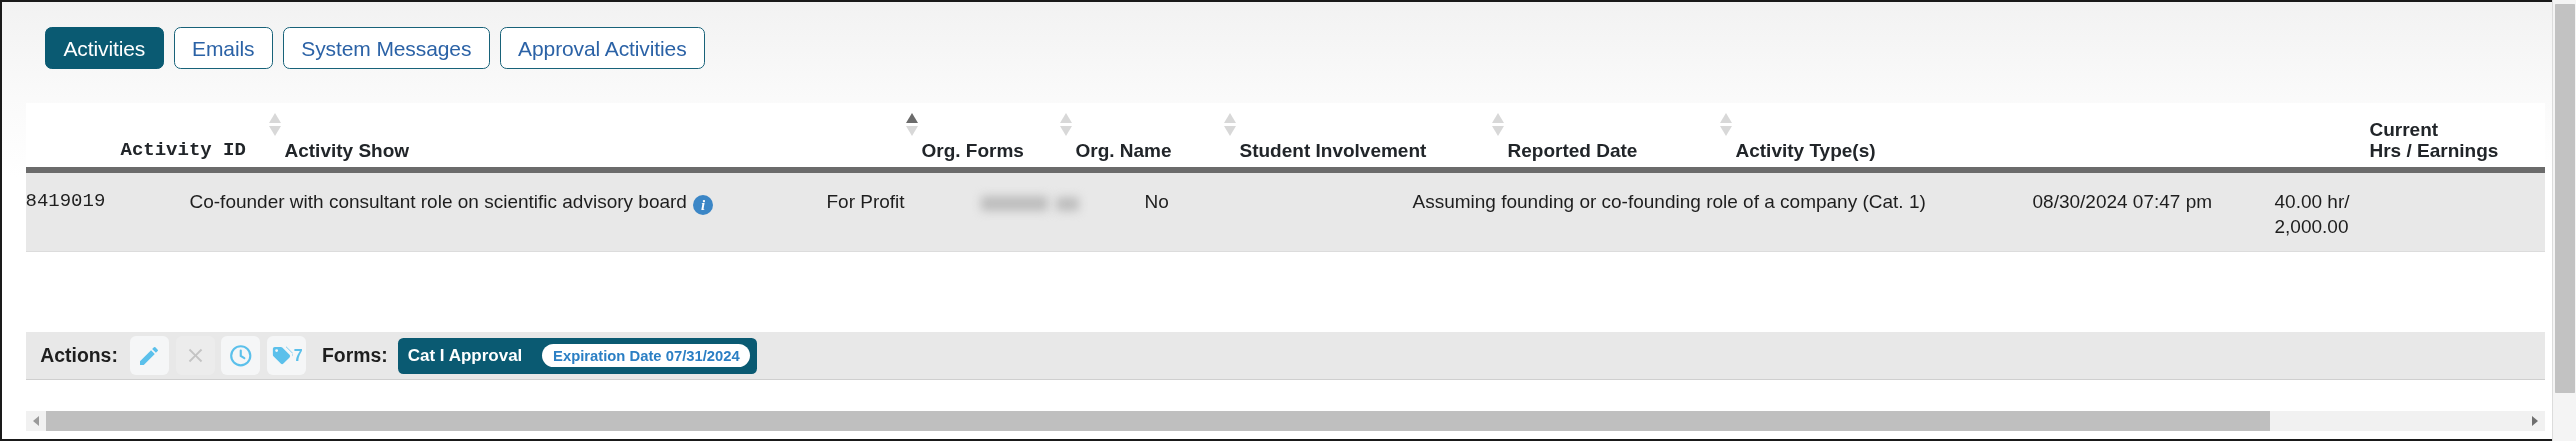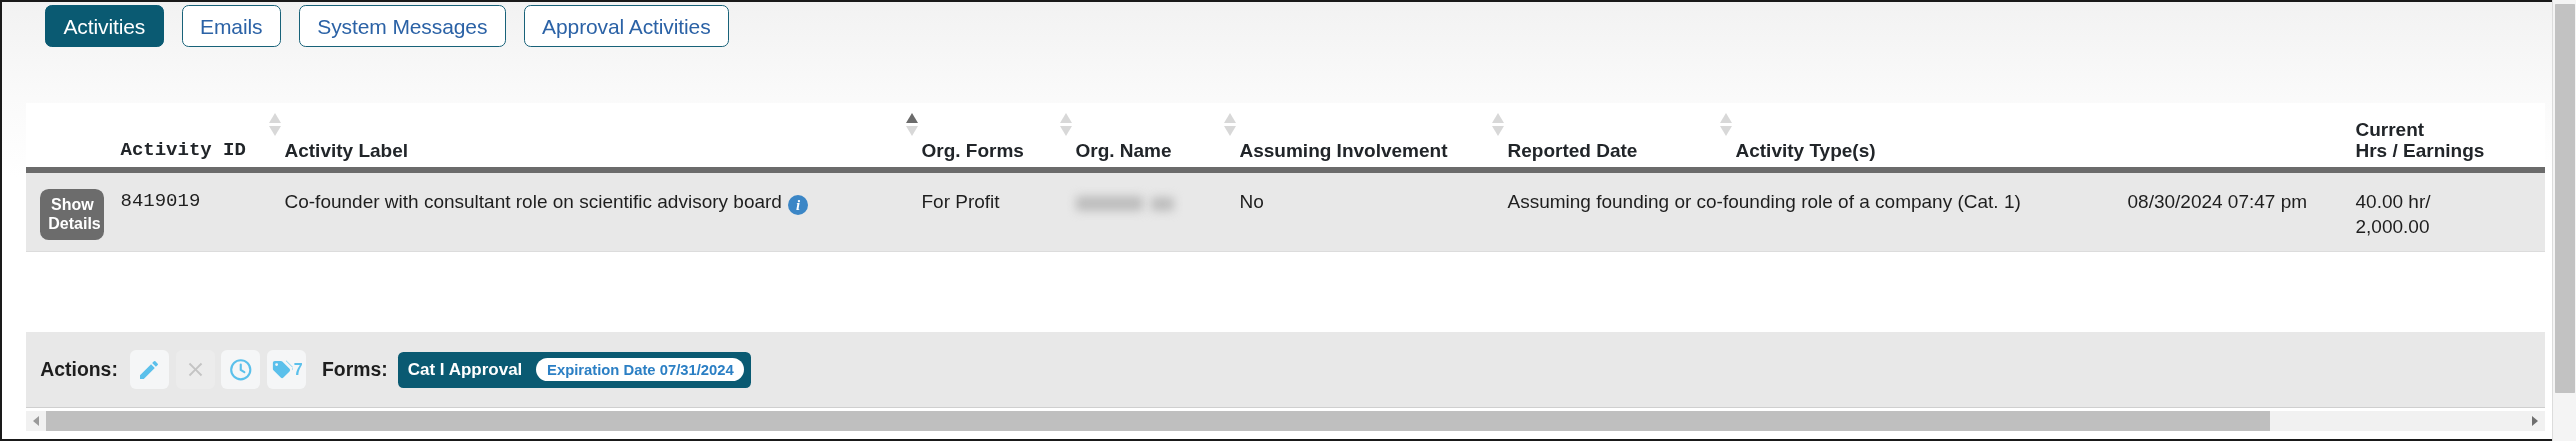--- a/index.html
+++ b/index.html
@@ -25,24 +25,24 @@
     width: 2566px; height: 441px;
     border-left: 2px solid #1a1a1a;
     border-top: 2px solid #1a1a1a;
     border-bottom: 2px solid #1a1a1a;
     background: linear-gradient(180deg,#f2f2f2 0%, #fafafa 22%, #ffffff 40%);
   }
 
   
   .tabbar {
     position: absolute;
-    left: 43px; top: 3px;
-    display: flex;
-    align-items: center;
-    gap: 18px;
+    left: 43px; top: 25px;
+    display: flex;
+    align-items: center;
+    gap: 10px;
   }
   .tab {
     height: 42px;
     padding: 0 17.4px;
     border-radius: 6.7px;
     display: flex;
     align-items: center;
     justify-content: center;
     font-size: 21px;
     line-height: 1;
@@ -123,21 +123,21 @@
 
   
   .c-act   { width: 95px; flex: 0 0 95px; padding-left: 14.8px; }
   .c-id    { width: 164px; flex: 0 0 164px; font-family: Liberation Mono, monospace; }
   .c-label { width: 637px; flex: 0 0 637px; }
   .c-otype { width: 154px; flex: 0 0 154px; }
   .c-oname { width: 164px; flex: 0 0 164px; }
   .c-sinv  { width: 268px; flex: 0 0 268px; }
   .c-atype { width: 620px; flex: 0 0 620px; }
   .c-date  { width: 228px; flex: 0 0 228px; }
-  .c-hrs   { width: 168px; flex: 0 0 168px; }
+  .c-hrs   { width: 168px; flex: 0 0 168px; margin-left: 14px; }
 
   
   .show-details {
     display: inline-block;
     background: #6c6c6c;
     color: #ffffff;
     border: none;
     border-radius: 8.7px;
     padding: 6.7px 8px;
     font-size: 16px;
@@ -185,21 +185,21 @@
   }
   .redacted::before { left: 0;  top: 1.3px; width: 67px; height: 14.8px; }
   .redacted::after  { left: 75px; top: 2px; width: 23px;  height: 14px; }
 
   
   .actions-bar {
     position: absolute;
     left: 23.5px;
     top: 330px;
     width: 2519px;
-    height: 76px;
+    height: 48px;
     background: #e8e8e8;
     display: flex;
     align-items: center;
     padding-left: 14.8px;
     border-bottom: 0.7px solid #cfcfcf;
   }
   .actions-label, .forms-label {
     font-size: 19.4px;
     font-weight: bold;
     color: #1e1e1e;
@@ -234,21 +234,21 @@
   .forms-label { margin-left: 16px; }
 
   .form-badge {
     margin-left: 10.7px;
     background: #0a5a72;
     border-radius: 5.4px;
     height: 36px;
     display: flex;
     align-items: center;
     padding: 0 6.7px 0 9.4px;
-    gap: 14px;
+    gap: 20px;
     cursor: pointer;
   }
   .form-badge .fname {
     font-size: 17px;
     font-weight: bold;
     color: #ffffff;
     white-space: nowrap;
   }
   .form-badge .fexp {
     background: #ffffff;
@@ -334,21 +334,21 @@
 
         <div class="th c-id">
           <span class="lbl">Activity ID</span>
           <span class="sort">
             <i class="up"></i>
               <i class="down"></i>
           </span>
         </div>
 
         <div class="th c-label">
-          <span class="lbl">Activity Label</span>
+          <span class="lbl">Activity Show</span>
           <span class="sort asc">
             <i class="up"></i>
               <i class="down"></i>
           </span>
         </div>
 
         <div class="th c-otype">
           <span class="lbl">Org. Forms</span>
           <span class="sort">
             <i class="up"></i>
@@ -358,21 +358,21 @@
 
         <div class="th c-oname">
           <span class="lbl">Org. Name</span>
           <span class="sort">
             <i class="up"></i>
               <i class="down"></i>
           </span>
         </div>
 
         <div class="th c-sinv">
-          <span class="lbl">Assuming Involvement</span>
+          <span class="lbl">Student Involvement</span>
           <span class="sort">
             <i class="up"></i>
               <i class="down"></i>
           </span>
         </div>
 
         <div class="th c-date">
           <span class="lbl">Reported Date</span>
           <span class="sort">
             <i class="up"></i>
@@ -386,26 +386,20 @@
 
         <div class="th c-hrs">
           <span class="lbl">Current</span>
           <span class="lbl">Hrs / Earnings</span>
         </div>
       </div>
 
       <div class="thead-rule"></div>
 
       <div class="trow">
-        <div class="td c-act">
-          <button class="show-details">
-            <span>Show</span>
-            <span>Details</span>
-          </button>
-        </div>
 
         <div class="td c-id">8419019</div>
 
         <div class="td c-label">
           <span>Co-founder with consultant role on scientific advisory board</span><span class="info-icon">i</span>
         </div>
 
         <div class="td c-otype">For Profit</div>
 
         <div class="td c-oname">

